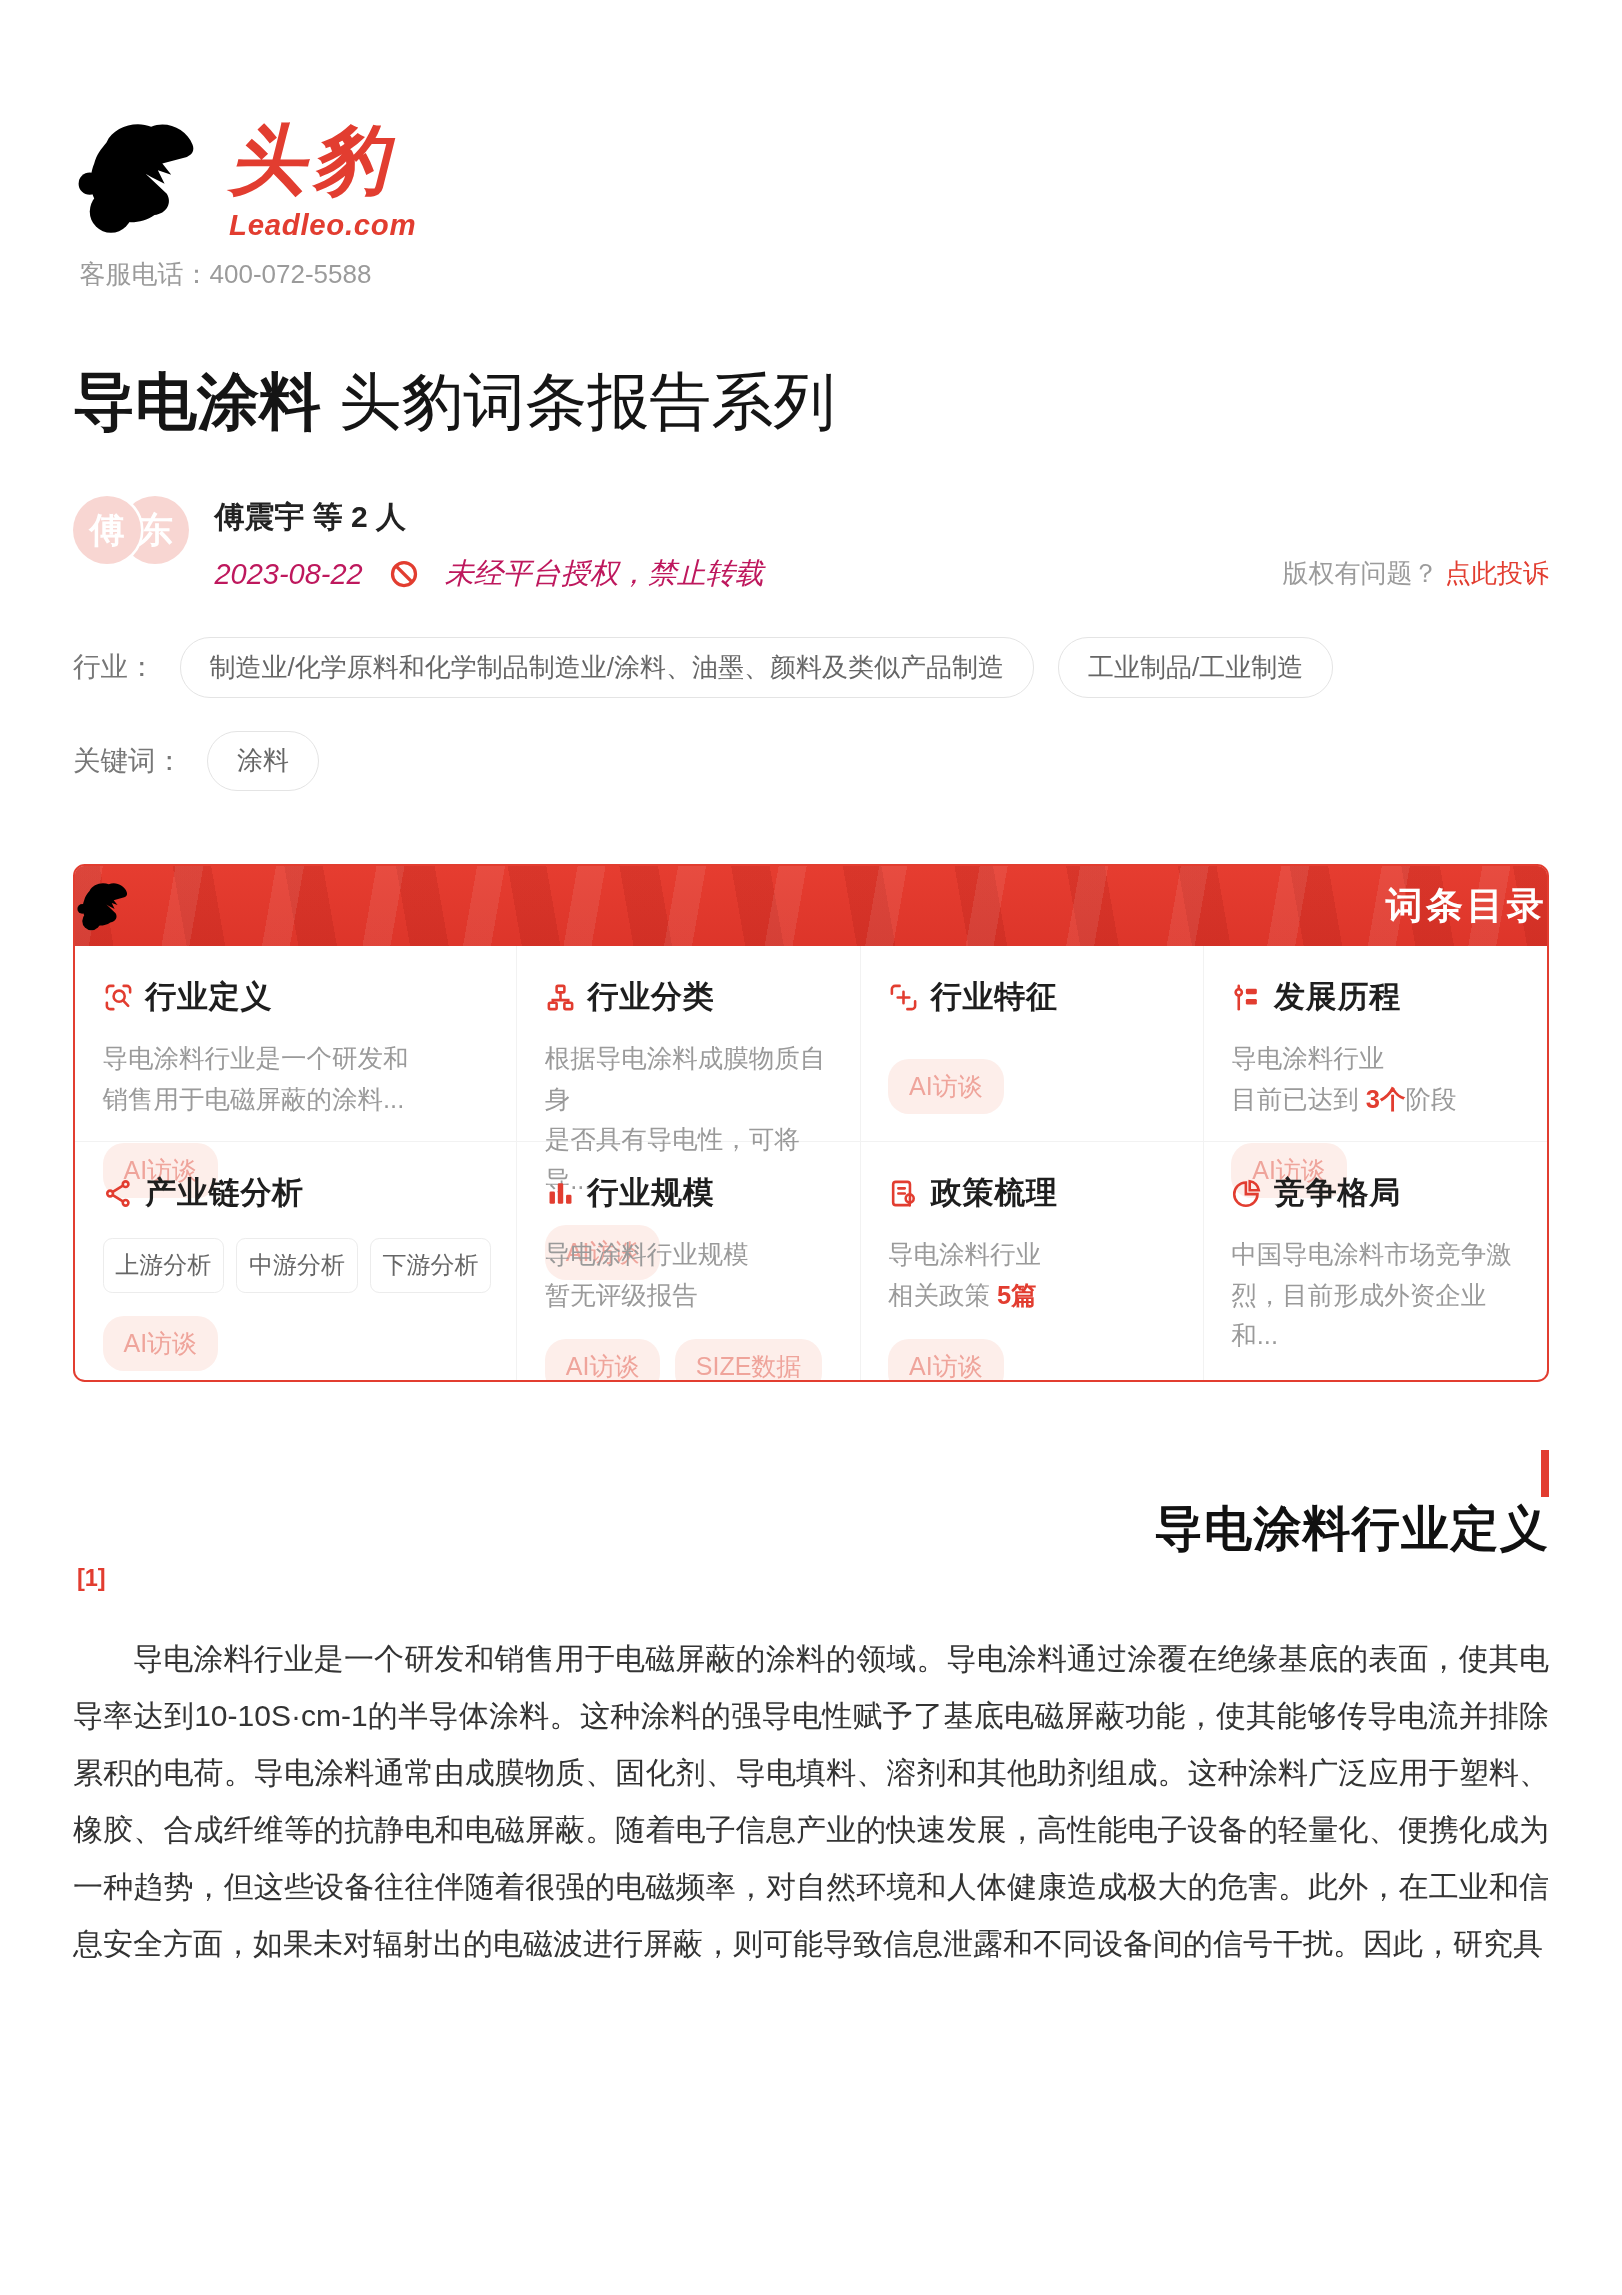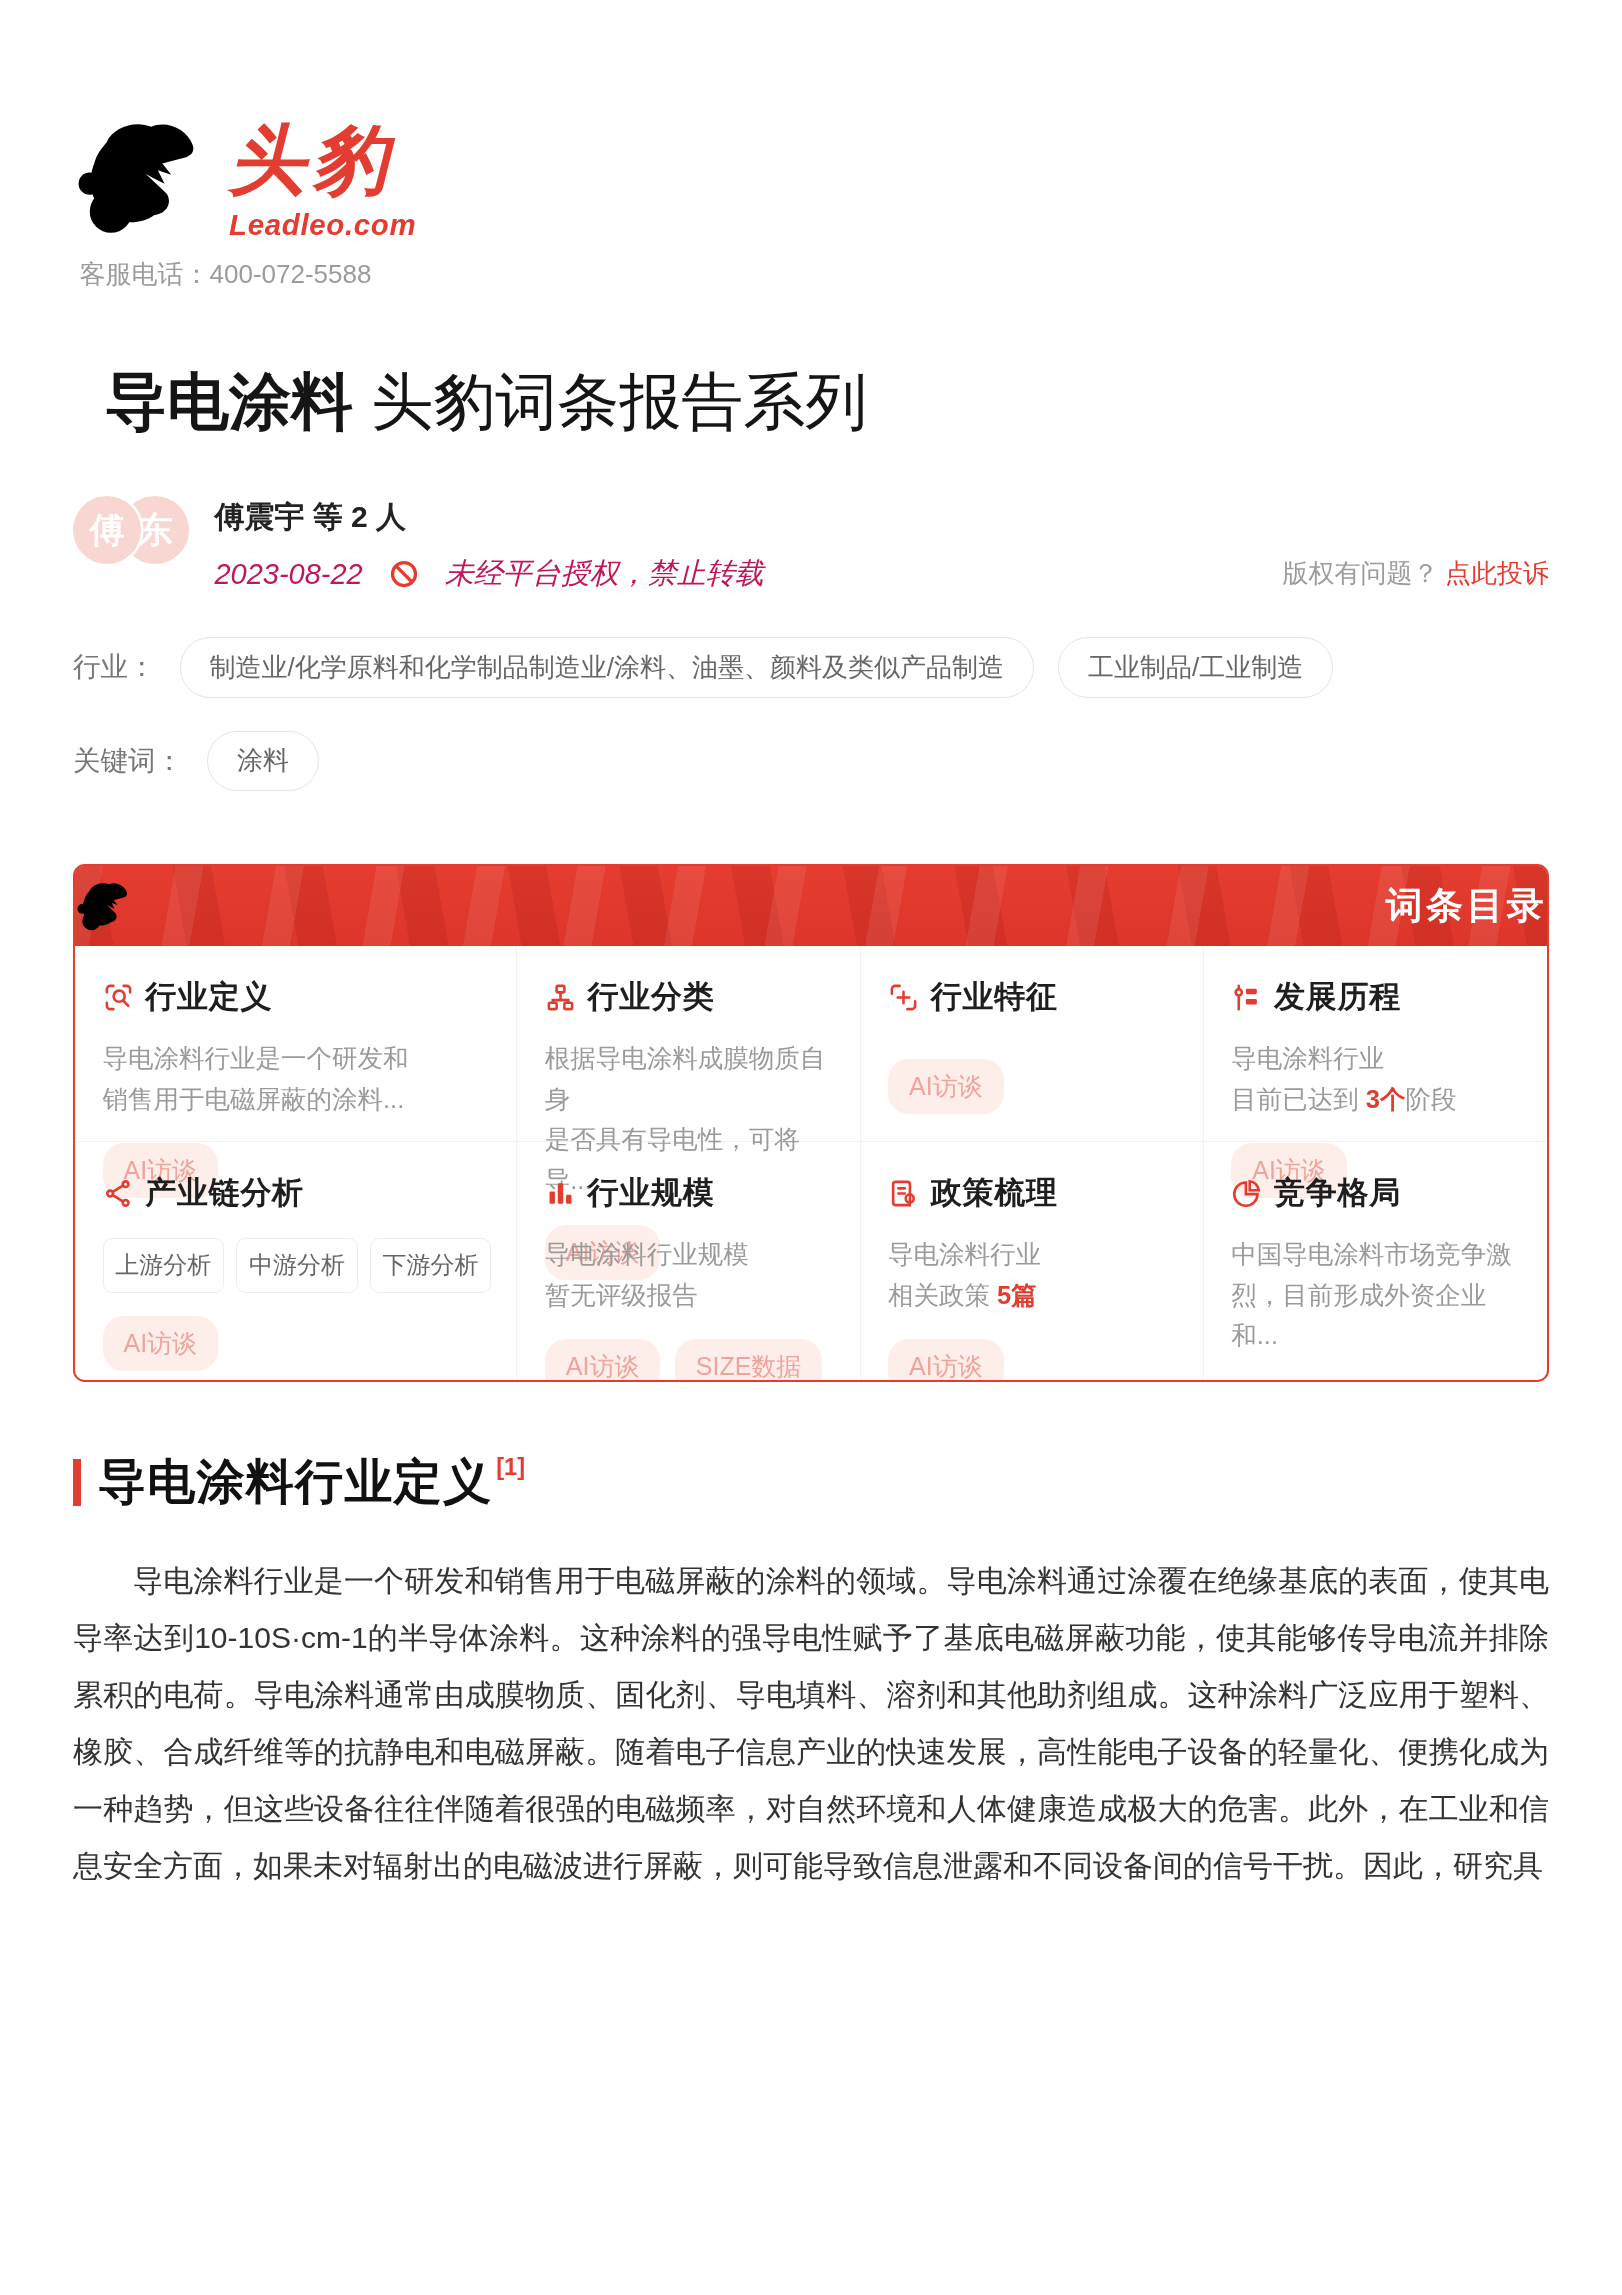--- a/index.html
+++ b/index.html
@@ -10,21 +10,21 @@
   
   .brand-block { padding-top:110px; }
   .brand { display:flex; align-items:flex-start; gap:22px; }
   .brand-mark { width:134px; height:134px; flex:none; }
   .brand-text { padding-top:11.8px; }
   .brand-cn { font-size:76px; line-height:1; font-weight:800; font-style:italic; color:#E23D30; letter-spacing:6.5px; }
   .brand-domain { margin-top:10.5px; font-size:29.4px; font-weight:700; font-style:italic; color:#E23D30; letter-spacing:0.7px; }
   .service-phone { margin-top:13px; margin-left:6.5px; font-size:26px; color:#9b9b9b; }
 
   
-  .title { margin-top:77px; font-size:62px; color:#151515; line-height:1.05;margin-left:32px; }
+  .title { margin-top:77px; font-size:62px; color:#151515; line-height:1.05; }
   .title-main { font-weight:800; margin-right:18.3px; }
   .title-suffix { font-weight:500; }
 
   
   .author-row { margin-top:62px; display:flex; align-items:flex-start; }
   .avatars { display:flex; flex:none; }
   .avatar { width:68px; height:68px; border-radius:50%; background:#f8d6d2; color:#fff;
             font-size:35px; font-weight:700; display:flex; align-items:center; justify-content:center; }
   .avatar.a1 { position:relative; z-index:2; box-shadow:0 0 0 2.6px #fff; }
   .avatar.a2 { margin-left:-19.6px; z-index:1; }
@@ -68,21 +68,21 @@
   .pill { background:#fdeeea; color:#efa49b; font-size:25px; padding:11px 21px; border-radius:21px; white-space:nowrap; }
 
   
   .abstract { margin-top:41px; position:relative; background:#fafafa; border-radius:6.5px;
               padding:39px 37px 39px 0; display:flex; align-items:flex-start; }
   .abstract-bar { position:absolute; left:0; top:0; bottom:0; width:5.9px; background:#E23D30; border-radius:6.5px 0 0 6.5px; }
   .abstract-label { flex:none; margin-left:30px; font-size:30px; font-weight:800; color:#E23D30; padding-top:2.6px; }
   .abstract-text { flex:1; margin-left:44px; font-size:29px; color:#777; line-height:1.55; text-align:justify; }
 
   
-  .section-heading { margin-top:68px; display:flex; align-items:center; }
+  .section-heading { margin-top:68px; display:flex; align-items:flex-end;flex-direction:column; }
   .heading-bar { width:7.9px; height:47px; background:#E23D30; flex:none; }
   .heading-text { margin-left:17px; font-size:48px; font-weight:800; color:#111; letter-spacing:1.3px; }
   .heading-ref { margin-left:3.9px; font-size:23.6px; font-weight:700; color:#E23D30; align-self:flex-start; padding-top:3.9px; }
 
   .body-text { margin-top:38px; font-size:30px; color:#333; line-height:1.9; text-align:justify; text-indent:2em; }
 </style>
 </head>
 <body>
 
 <svg width="0" height="0" style="position:absolute">

